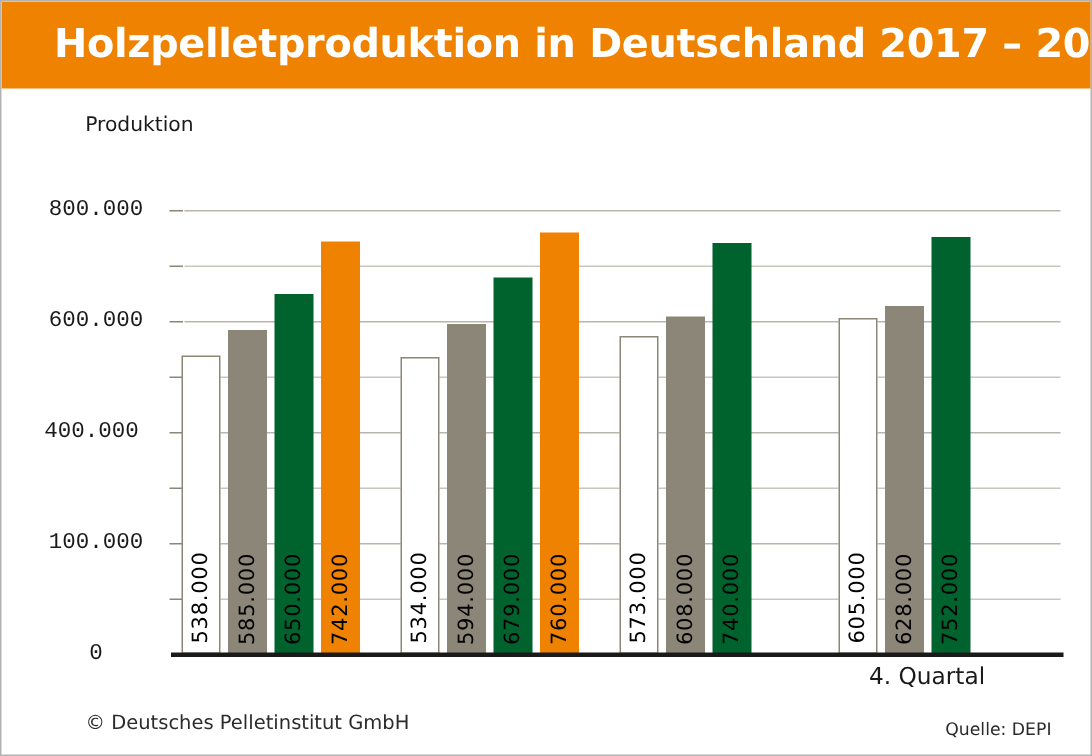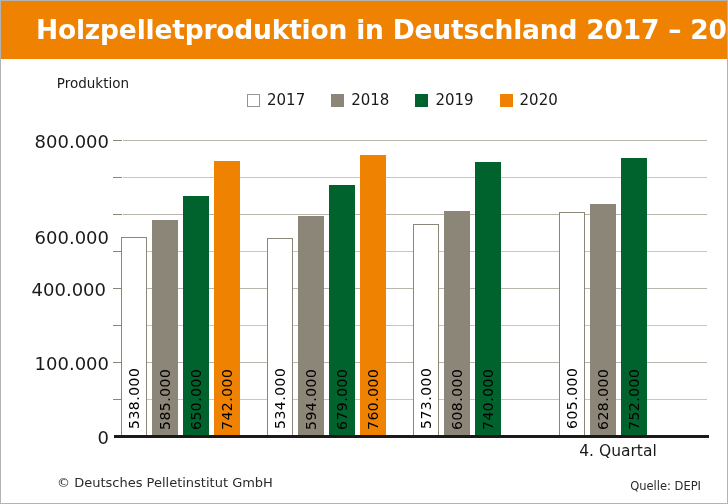--- a/index.html
+++ b/index.html
@@ -104,23 +104,24 @@
     left: 113px;
     top: 434px;
     width: 595px;
     height: 3px;
     background: #1a1a1a;
   }
 
   .ytick-label {
     position: absolute;
     width: 90px;
-    text-align: right;
-    font-size: 18px;
+    text-align: center;
+    font-size: 15px;
     color: #1a1a1a;
+    font-family: Liberation Mono, monospace;
   }
   .ytick-mark {
     position: absolute;
     width: 9px;
     height: 1px;
     background: #8c8679;
   }
 
   
   .bar {
@@ -187,38 +188,20 @@
 <div id="page">
 
   <div id="header-bar">
     <div id="header-title">Holzpelletproduktion in Deutschland 2017 – 2020</div>
   </div>
 
   <div id="yaxis-caption">
     <span>Produktion</span>
   </div>
 
-  <div id="legend">
-      <div class="legend-item">
-        <span class="legend-swatch" style="background: rgb(255, 255, 255);"></span>
-        <span class="legend-label">2017</span>
-      </div>
-      <div class="legend-item">
-        <span class="legend-swatch" style="background: rgb(140, 134, 121); border-color: rgb(140, 134, 121);"></span>
-        <span class="legend-label">2018</span>
-      </div>
-      <div class="legend-item">
-        <span class="legend-swatch" style="background: rgb(0, 99, 46); border-color: rgb(0, 99, 46);"></span>
-        <span class="legend-label">2019</span>
-      </div>
-      <div class="legend-item">
-        <span class="legend-swatch" style="background: rgb(239, 130, 0); border-color: rgb(239, 130, 0);"></span>
-        <span class="legend-label">2020</span>
-      </div>
-    </div>
 
   <div id="plot">
       <div class="gridline major" style="top: 222px;"></div>
       <div class="gridline major" style="top: 148px;"></div>
       <div class="gridline major" style="top: 74px;"></div>
       <div class="gridline major" style="top: 0px;"></div>
       <div class="gridline" style="top: 259px;"></div>
       <div class="gridline" style="top: 185px;"></div>
       <div class="gridline" style="top: 111px;"></div>
       <div class="gridline" style="top: 37px;"></div>
@@ -296,21 +279,21 @@
   <div id="axis-baseline"></div>
 
   <div id="footer-left">© Deutsches Pelletinstitut GmbH</div>
   <div id="footer-right">Quelle: DEPI</div>
 
 <div class="ytick-label" style="left: 18px; top: 426px;">0</div>
     <div class="ytick-label" style="left: 18px; top: 352px;">100.000</div>
     <div class="ytick-mark" style="left: 112px; top: 361px;"></div>
     <div class="ytick-label" style="left: 15px; top: 278px;">400.000</div>
     <div class="ytick-mark" style="left: 112px; top: 287px;"></div>
-    <div class="ytick-label" style="left: 18px; top: 204px; margin-top: 22px;">600.000</div>
+    <div class="ytick-label" style="left: 18px; top: 204px;">600.000</div>
     <div class="ytick-mark" style="left: 112px; top: 213px;"></div>
     <div class="ytick-label" style="left: 18px; top: 130px;">800.000</div>
     <div class="ytick-mark" style="left: 112px; top: 139px;"></div>
     <div class="ytick-mark" style="left: 112px; top: 398px;"></div>
     <div class="ytick-mark" style="left: 112px; top: 324px;"></div>
     <div class="ytick-mark" style="left: 112px; top: 250px;"></div>
     <div class="ytick-mark" style="left: 112px; top: 176px;"></div>
     <div class="xlabel" style="left: 547px; width: 140px;">4. Quartal</div>
   </div>
 

